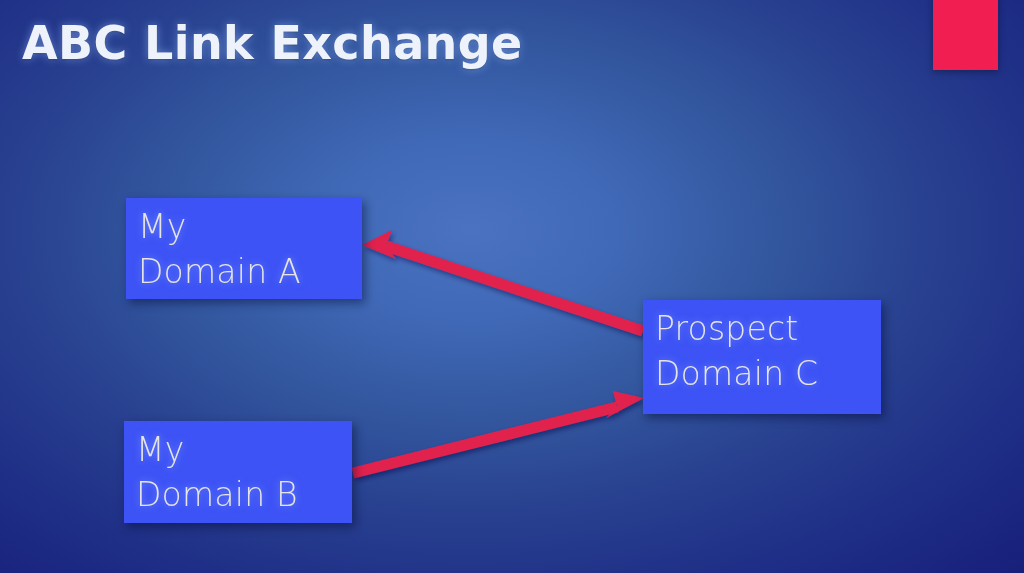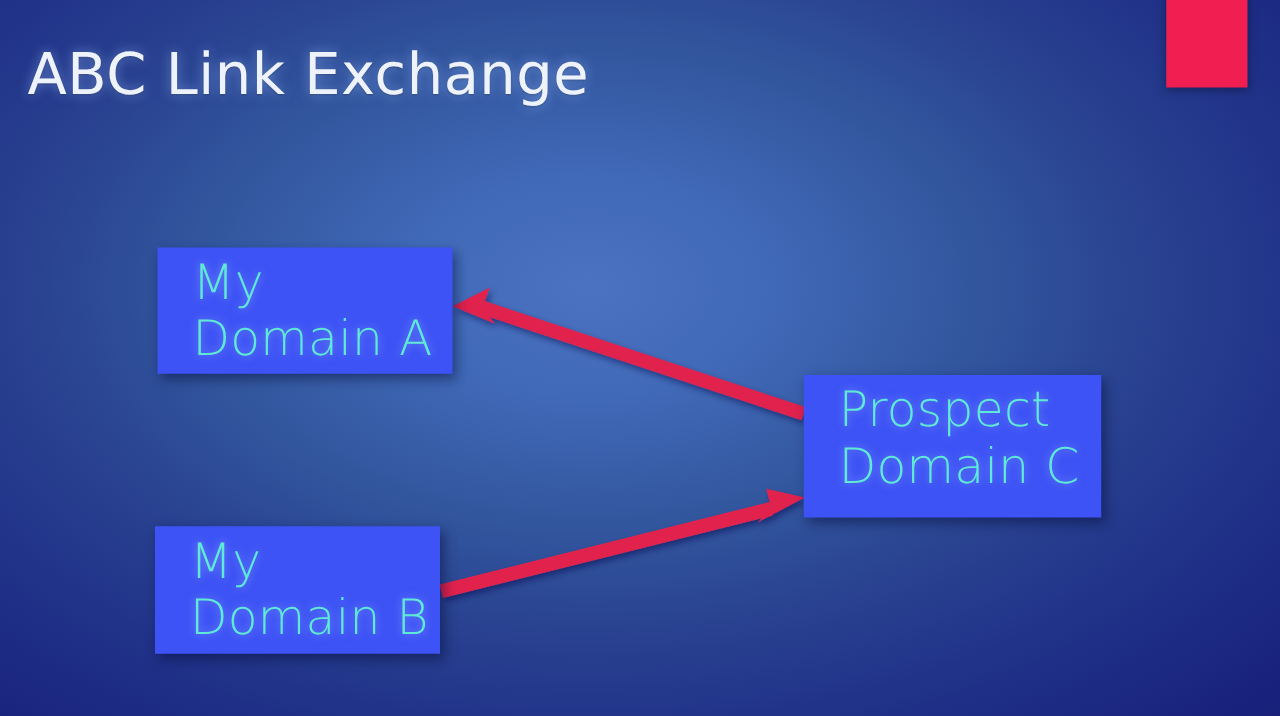--- a/index.html
+++ b/index.html
@@ -22,24 +22,24 @@
         #28408f 58%,
         #1f2f87 76%,
         #1a2580 90%,
         #171f78 100%);
   }
 
   
   #slide-title {
     position: absolute;
     left: 22px;
-    top: 28px;
+    top: 12px;
     font-size: 46px;
     line-height: 62px;
-    font-weight: 400;
+    font-weight: 700;
     letter-spacing: 0.4px;
     color: #eef2fb;
     text-shadow: 0 0 9px rgba(150,185,255,0.55),
                  0 1px 2px rgba(0,0,0,0.30);
     white-space: nowrap;
   }
 
   
   #accent-block {
     position: absolute;
@@ -53,26 +53,26 @@
 
   
   .node-box {
     position: absolute;
     background: #3d53f5;
     box-shadow: 3px 4px 9px rgba(5,10,50,0.48);
     box-sizing: border-box;
   }
   .node-label {
     position: absolute;
-    left: 28px;
+    left: 12px;
     top: 6px;
-    font-size: 39px;
+    font-size: 33px;
     line-height: 45px;
     font-weight: 300;
-    color: #5eead4;
+    color: #e5e5e5;
     text-shadow: 0 0 7px rgba(175,200,255,0.55);
     white-space: pre-line;
     letter-spacing: 0.2px;
   }
 
   #box-domain-a { left: 126px; top: 198px;  width: 236px; height: 101px; }
   #box-domain-b { left: 124px; top: 421px;  width: 228px; height: 102px; }
   #box-domain-c { left: 643px; top: 300px;  width: 238px; height: 114px;  }
 
   

